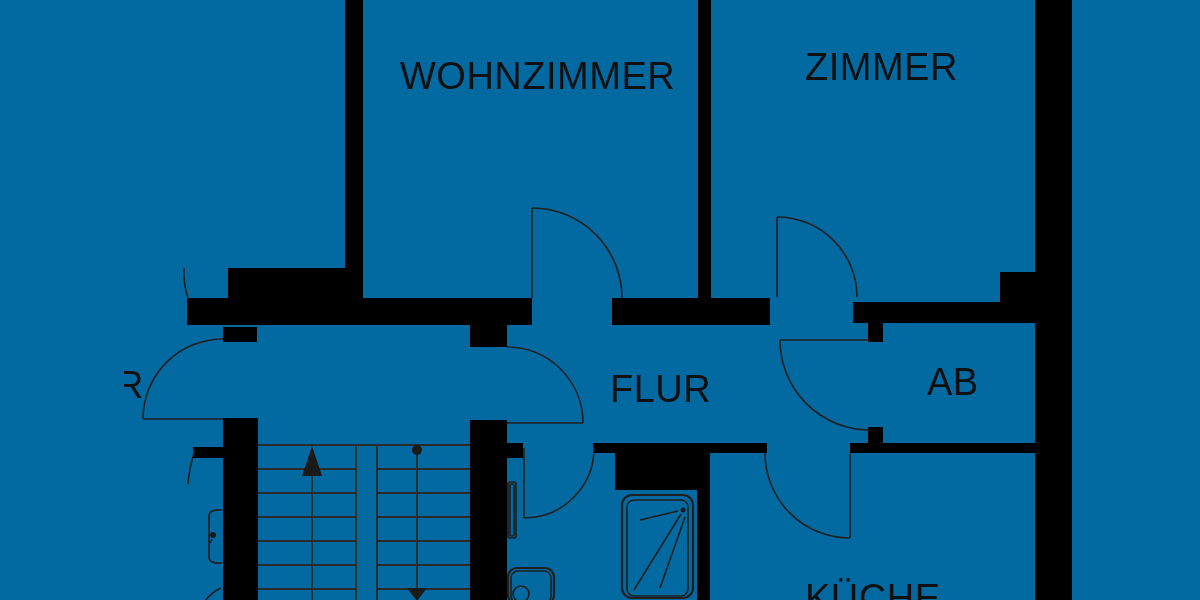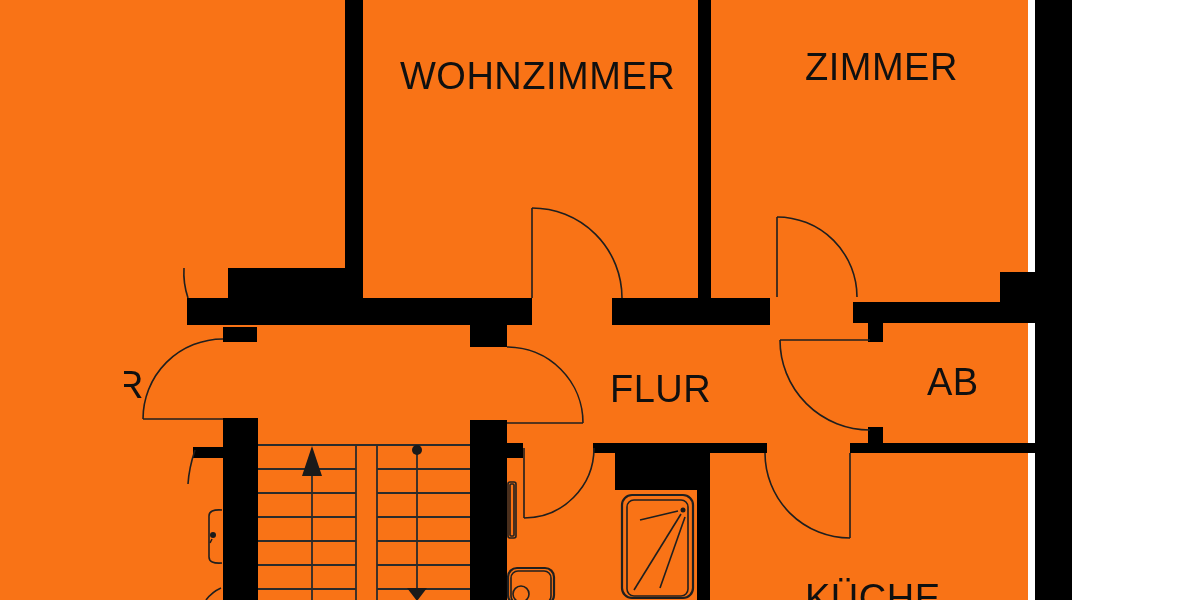--- a/index.html
+++ b/index.html
@@ -1,16 +1,16 @@
 <!DOCTYPE html>
 <html><head>
 <meta charset="utf-8">
 <style>
   html,body{margin:0;padding:0;background:#ffffff;overflow:hidden;}
-  .stage{position:relative;width:1028px;height:600px;background:#f97316;}
+  .stage{position:relative;width:1200px;height:600px;background:#0369a1;}
   svg{display:block;}
   .wall{fill:#000000;stroke:none;}
   .ln{stroke:#1f1f1f;stroke-width:1.6;fill:none;stroke-linecap:butt;}
   .ln2{stroke:#1f1f1f;stroke-width:2.2;fill:none;}
   .tread{stroke:#2b2b2b;stroke-width:1.8;fill:none;}
   .fillb{fill:#1a1a1a;stroke:none;}
   .lbl{font-family:"Liberation Sans",sans-serif;font-size:38px;fill:#101010;letter-spacing:0.5px;}
 </style>
 </head>
 <body>

